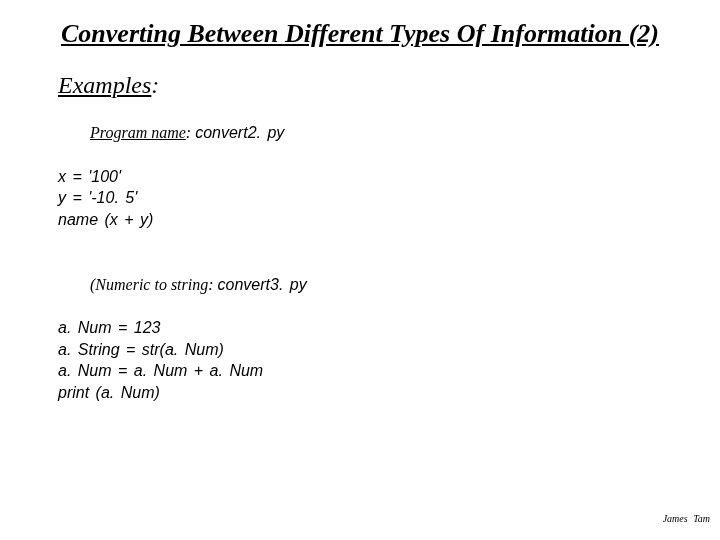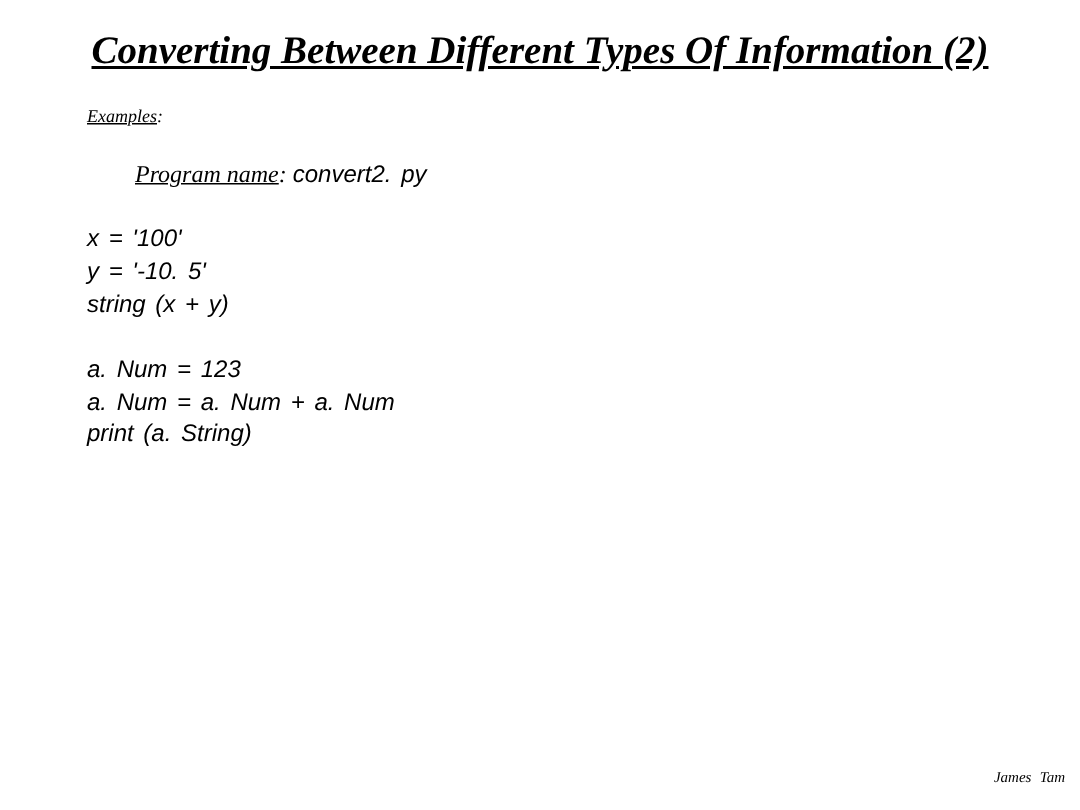--- a/index.html
+++ b/index.html
@@ -27,21 +27,21 @@
       line-height: 1.25;
       margin-bottom: 18px;
     }
     .content {
       padding-left: 28px;
     }
     .block {
       margin-bottom: 22px;
     }
     .heading-line {
-      font-size: 12px;
+      font-size: 24px;
       line-height: 1.35;
     }
     .heading-label {
       text-decoration: underline;
     }
     .code-line, .prog-line {
       font-size: 16px;
       line-height: 1.35;
       font-family: "Times New Roman", Times, serif;
       white-space: pre;
@@ -70,26 +70,30 @@
 
     <div class="block">
       <div class="heading-line">
         <span class="heading-label">Examples</span><span>:</span>
       </div>
       <div class="prog-line">
         <span class="heading-label">Program name</span><span>: </span><span class="mono">convert2. py</span>
       </div>
       <div class="code-line mono">x = '100'</div>
       <div class="code-line mono">y = '-10. 5'</div>
-      <div class="code-line mono">string (x + y)</div>
+      <div class="code-line mono">name (x + y)</div>
     </div>
 
     <div class="block">
+      <div class="prog-line">
+        <span>(Numeric to string</span><span>: </span><span class="mono">convert3. py</span>
+      </div>
       <div class="code-line mono">a. Num = 123</div>
+      <div class="code-line mono">a. String = str(a. Num)</div>
       <div class="code-line mono">a. Num = a. Num + a. Num</div>
-      <div class="code-line mono">print (a. String)</div>
+      <div class="code-line mono">print (a. Num)</div>
     </div>
 
   </div>
 
   <div class="footer">James Tam</div>
 
 </div>
 
 </body></html>

